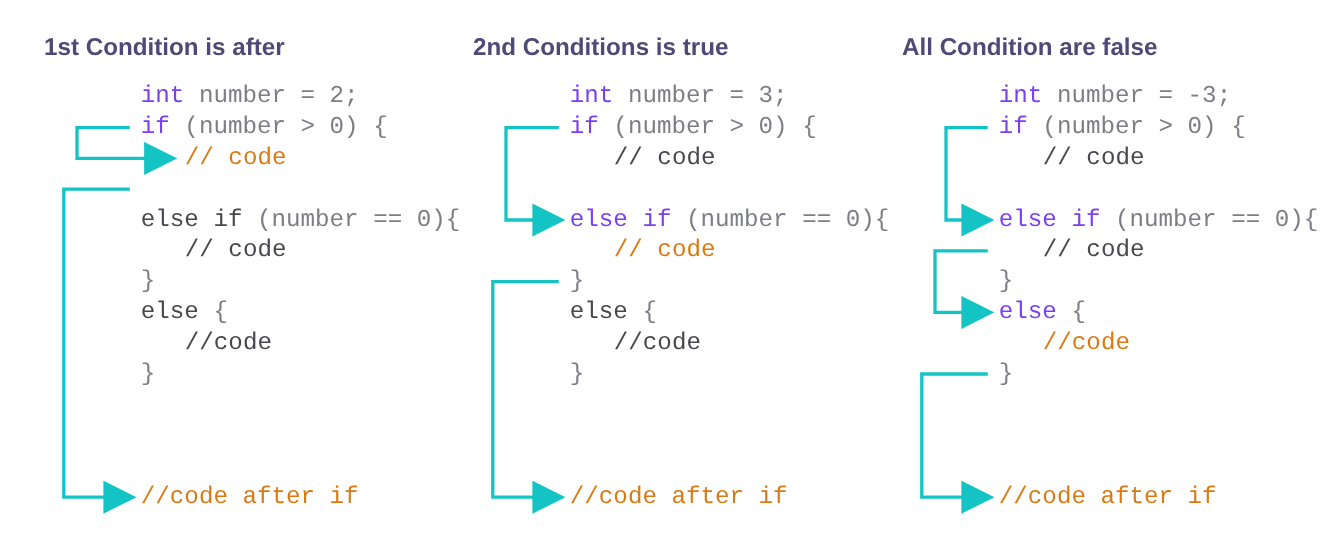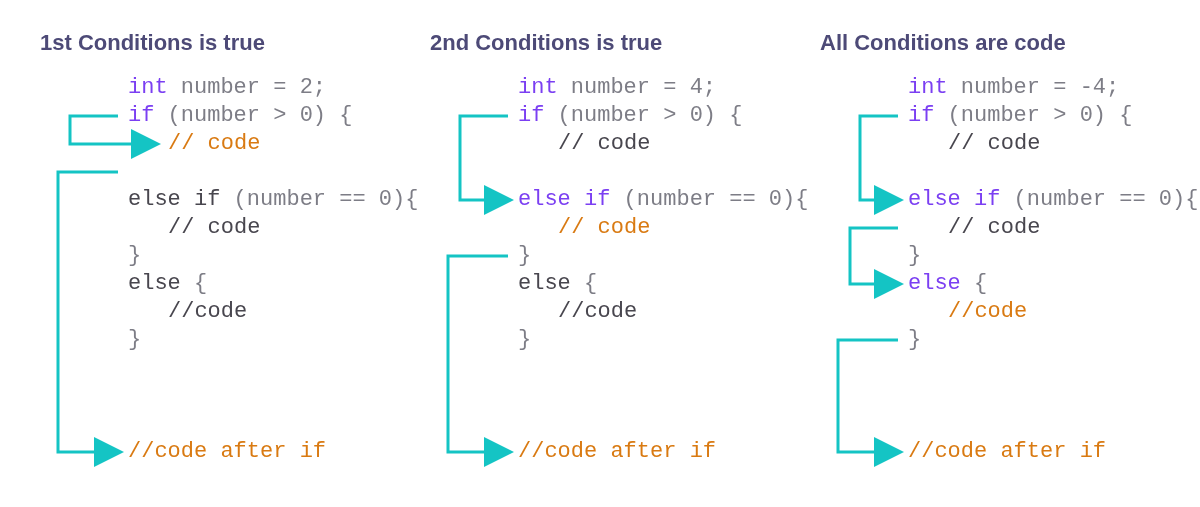--- a/index.html
+++ b/index.html
@@ -38,21 +38,21 @@
     position: absolute;
     left: 0;
     top: 0;
     pointer-events: none;
   }
 </style>
 </head>
 <body>
 
 <div class="col" style="left:40px; top:30px; width:380px;">
-  <div class="col-title">1st Conditions is true</div>
+  <div class="col-title">1st Condition is after</div>
   <div class="code-block">
     <svg class="svg-flow" width="380" height="420">
       <defs>
         <marker id="ah1" markerWidth="10" markerHeight="10" refX="8" refY="5" orient="auto">
           <path d="M0,0 L10,5 L0,10 Z" fill="#14c4c4"></path>
         </marker>
       </defs>
 
       <path d="M 78 42 L 30 42 L 30 70 L 115 70" stroke="#14c4c4" stroke-width="3" fill="none" marker-end="url(#ah1)"></path>
 
@@ -82,54 +82,54 @@
       <defs>
         <marker id="ah2" markerWidth="10" markerHeight="10" refX="8" refY="5" orient="auto">
           <path d="M0,0 L10,5 L0,10 Z" fill="#14c4c4"></path>
         </marker>
       </defs>
 
       <path d="M 78 42 L 30 42 L 30 126 L 78 126" stroke="#14c4c4" stroke-width="3" fill="none" marker-end="url(#ah2)"></path>
 
       <path d="M 78 182 L 18 182 L 18 378 L 78 378" stroke="#14c4c4" stroke-width="3" fill="none" marker-end="url(#ah2)"></path>
     </svg>
-    <div class="line"><span class="kw-type">int</span><span class="txt"> number = 4;</span></div>
+    <div class="line"><span class="kw-type">int</span><span class="txt"> number = 3;</span></div>
     <div class="line"><span class="kw">if</span><span class="txt"> (number &gt; 0) {</span></div>
     <div class="line"><span class="dim" style="padding-left:40px;">// code</span></div>
     <div class="line"></div>
     <div class="line"><span class="kw">else if</span><span class="txt"> (number == 0){</span></div>
     <div class="line"><span class="cmt" style="padding-left:40px;">// code</span></div>
     <div class="line"><span class="txt">}</span></div>
     <div class="line"><span class="dim">else</span><span class="txt"> {</span></div>
     <div class="line"><span class="dim" style="padding-left:40px;">//code</span></div>
     <div class="line"><span class="txt">}</span></div>
     <div class="line"></div>
     <div class="line"></div>
     <div class="line"></div>
     <div class="line" style="position:absolute; top:364px; left:88px;"><span class="cmt">//code after if</span></div>
   </div>
 </div>
 
 <div class="col" style="left:820px; top:30px; width:380px;">
-  <div class="col-title">All Conditions are code</div>
+  <div class="col-title">All Condition are false</div>
   <div class="code-block">
     <svg class="svg-flow" width="380" height="420">
       <defs>
         <marker id="ah3" markerWidth="10" markerHeight="10" refX="8" refY="5" orient="auto">
           <path d="M0,0 L10,5 L0,10 Z" fill="#14c4c4"></path>
         </marker>
       </defs>
 
       <path d="M 78 42 L 40 42 L 40 126 L 78 126" stroke="#14c4c4" stroke-width="3" fill="none" marker-end="url(#ah3)"></path>
 
       <path d="M 78 154 L 30 154 L 30 210 L 78 210" stroke="#14c4c4" stroke-width="3" fill="none" marker-end="url(#ah3)"></path>
 
       <path d="M 78 266 L 18 266 L 18 378 L 78 378" stroke="#14c4c4" stroke-width="3" fill="none" marker-end="url(#ah3)"></path>
     </svg>
-    <div class="line"><span class="kw-type">int</span><span class="txt"> number = -4;</span></div>
+    <div class="line"><span class="kw-type">int</span><span class="txt"> number = -3;</span></div>
     <div class="line"><span class="kw">if</span><span class="txt"> (number &gt; 0) {</span></div>
     <div class="line"><span class="dim" style="padding-left:40px;">// code</span></div>
     <div class="line"></div>
     <div class="line"><span class="kw">else if</span><span class="txt"> (number == 0){</span></div>
     <div class="line"><span class="dim" style="padding-left:40px;">// code</span></div>
     <div class="line"><span class="txt">}</span></div>
     <div class="line"><span class="kw">else</span><span class="txt"> {</span></div>
     <div class="line"><span class="cmt" style="padding-left:40px;">//code</span></div>
     <div class="line"><span class="txt">}</span></div>
     <div class="line"></div>

